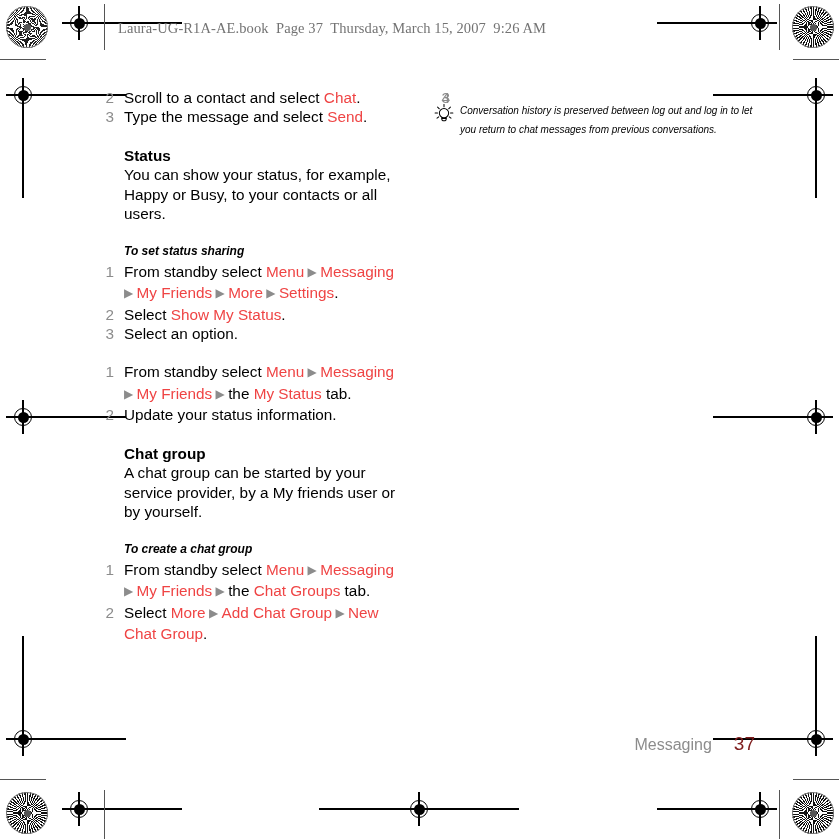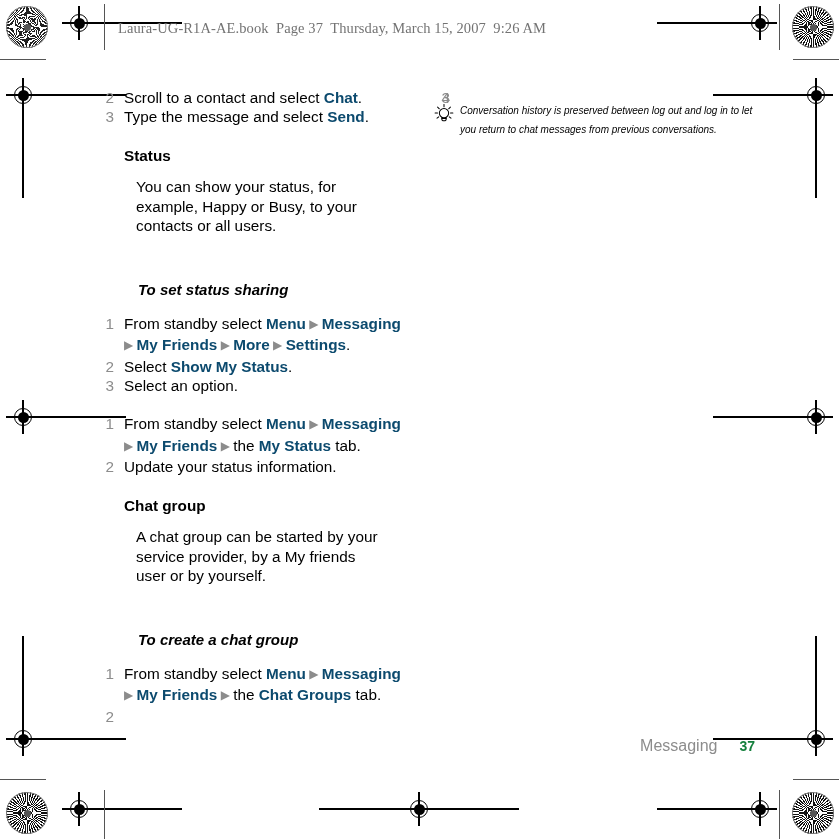--- a/index.html
+++ b/index.html
@@ -125,38 +125,38 @@
 
   
   h3.sec-head {
     font-size: 15.3px;
     font-weight: bold;
     margin: 0;
     padding: 0 0 0 28px;
     line-height: 19.4px;
   }
   h4.task-head {
-    font-size: 15px;
+    font-size: 12px;
     font-weight: bold;
     font-style: italic;
-    margin: 14px;
+    margin: 0;
     padding: 0 0 0 28px;
     line-height: 19.4px;
   }
   p.body-text {
-    margin: 12px;
+    margin: 0;
     padding: 0 0 0 28px;
     line-height: 19.4px;
   }
 
   .gap-lg { height: 19px; }
   .gap-md { height: 13px; }
 
   
-  .ui { color: #0c4a6e; font-weight: bold; }
+  .ui { color: #ef4444; }
   .arrow {
     color: #8c8c8c;
     font-size: 12px;
     position: relative;
     top: -1px;
   }
 
   
   .tip {
     position: relative;
@@ -180,23 +180,23 @@
     bottom: 84px;
     display: flex;
     align-items: baseline;
     gap: 22px;
   }
   .footer .chapter {
     font-size: 16px;
     color: #8c8c8c;
   }
   .footer .pageno {
-    font-size: 14px;
-    font-weight: bold;
-    color: #15803d;
+    font-size: 19px;
+    font-weight: normal;
+    color: #7f1d1d;
   }
 </style>
 </head>
 <body>
 
 <div class="starburst fine" style="left:6px; top:6px;">
     <div class="core"></div>
   </div>
 <div class="starburst" style="left:792px; top:6px;">
     <div class="core"></div>
@@ -324,21 +324,21 @@
   <div class="gap-lg"></div>
 
   <h3 class="sec-head">Chat group</h3>
   <p class="body-text">A chat group can be started by your service provider, by a My friends user or by yourself.</p>
 
   <div class="gap-lg"></div>
 
   <h4 class="task-head">To create a chat group</h4>
   <div>
       <div class="step"><span class="num">1</span><span><span>From standby select </span><span class="ui">Menu</span><span class="arrow"> ▶ </span><span class="ui">Messaging</span><span class="arrow"> ▶ </span><span class="ui">My Friends</span><span class="arrow"> ▶ </span><span>the </span><span class="ui">Chat Groups</span><span> tab.</span></span></div>
-      <div class="step"><span class="num">2</span></div>
+      <div class="step"><span class="num">2</span><span><span>Select </span><span class="ui">More</span><span class="arrow"> ▶ </span><span class="ui">Add Chat Group</span><span class="arrow"> ▶ </span><span class="ui">New Chat Group</span><span>.</span></span></div>
     </div>
 
 </div>
 
 <div class="col col-right">
 
   <div>
       <div class="step"><span class="num">3</span></div>
       <div class="step"><span class="num">4</span></div>
     </div>

